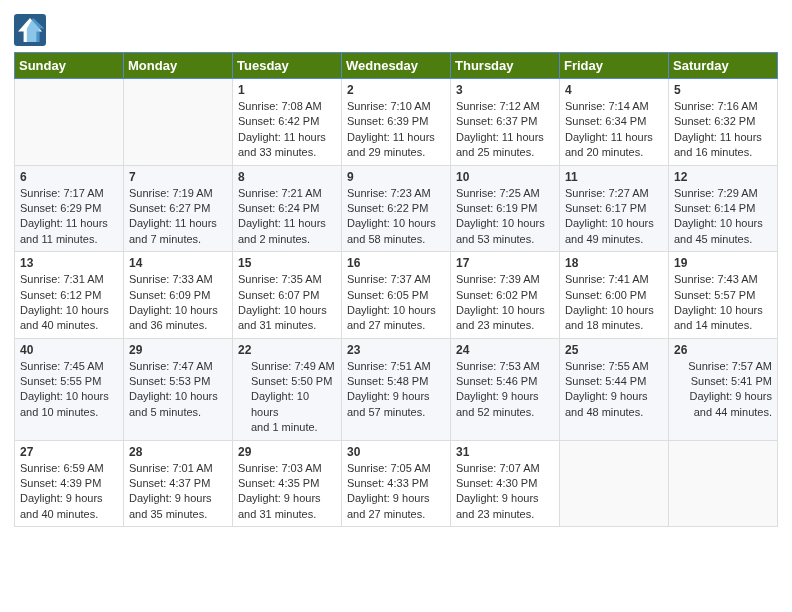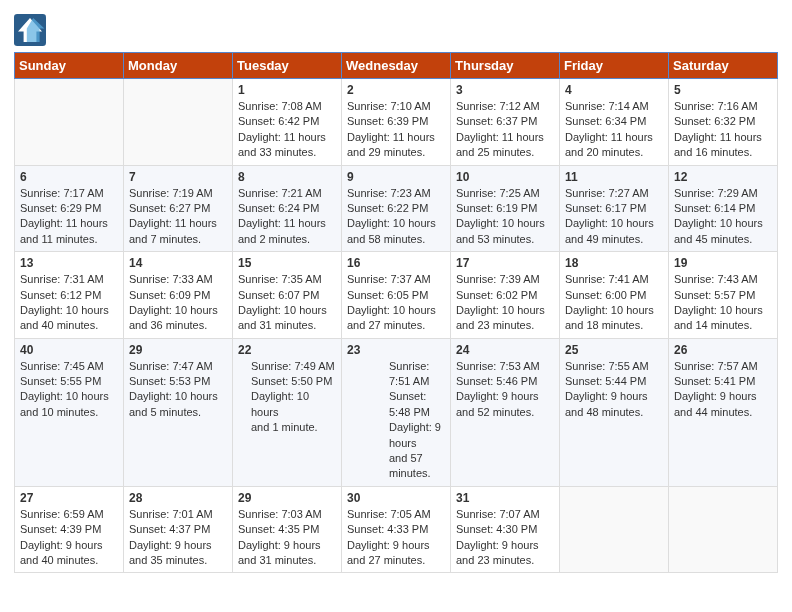--- a/index.html
+++ b/index.html
@@ -52,21 +52,21 @@
       font-size: 16px;
       color: #555;
     }
     .calendar {
       width: 100%;
       border-collapse: collapse;
       margin-top: 6px;
       table-layout: fixed;
     }
     .calendar th {
-      background-color: #c2410c;
+      background-color: #4d7c0f;
       color: #fff;
       font-size: 13px;
       font-weight: bold;
       padding: 5px 4px;
       text-align: left;
       border: 1px solid #5585cc;
     }
     .calendar td {
       vertical-align: top;
       padding: 4px 5px;
@@ -287,42 +287,42 @@
           </td>
           <td>
             <span class="day-num">22</span>
             <div class="day-detail" style="white-space: pre-line; margin-left: 13px;">Sunrise: 7:49 AM
 Sunset: 5:50 PM
 Daylight: 10 hours
 and 1 minute.</div>
           </td>
           <td>
             <span class="day-num">23</span>
-            <div class="day-detail" style="white-space: pre-line; margin-left: 42px;">Sunrise: 7:51 AM
+            <div class="day-detail" style="white-space: pre-line;">Sunrise: 7:51 AM
 Sunset: 5:48 PM
 Daylight: 9 hours
 and 57 minutes.</div>
           </td>
           <td>
             <span class="day-num">24</span>
             <div class="day-detail" style="white-space: pre-line;">Sunrise: 7:53 AM
 Sunset: 5:46 PM
 Daylight: 9 hours
 and 52 minutes.</div>
           </td>
           <td>
             <span class="day-num">25</span>
             <div class="day-detail" style="white-space: pre-line;">Sunrise: 7:55 AM
 Sunset: 5:44 PM
 Daylight: 9 hours
 and 48 minutes.</div>
           </td>
           <td>
             <span class="day-num">26</span>
-            <div class="day-detail" style="white-space: pre-line;">Sunrise: 7:57 AM
+            <div class="day-detail" style="white-space: pre-line; text-align: right;">Sunrise: 7:57 AM
 Sunset: 5:41 PM
 Daylight: 9 hours
 and 44 minutes.</div>
           </td>
         </tr>
         <tr>
           <td>
             <span class="day-num">27</span>
             <div class="day-detail" style="white-space: pre-line;">Sunrise: 6:59 AM
 Sunset: 4:39 PM

